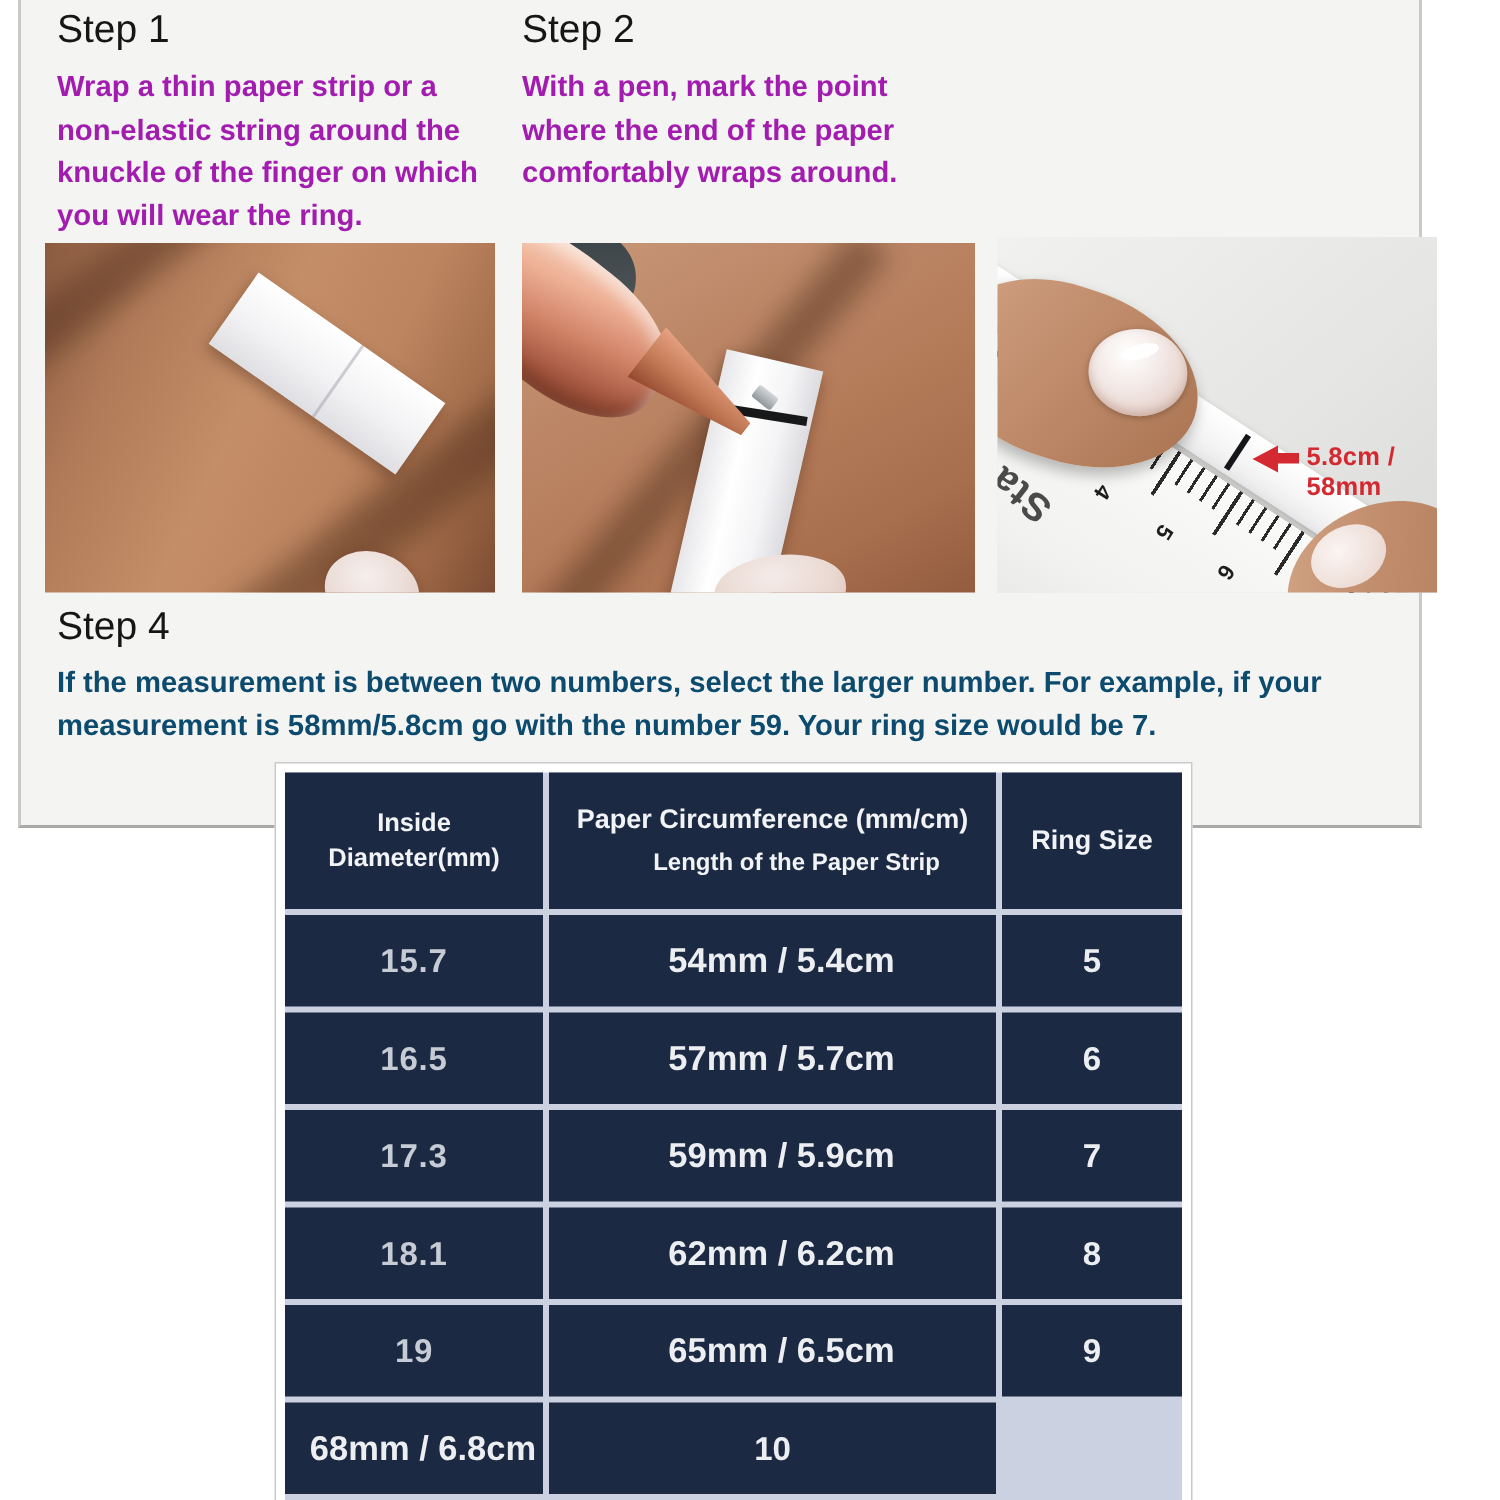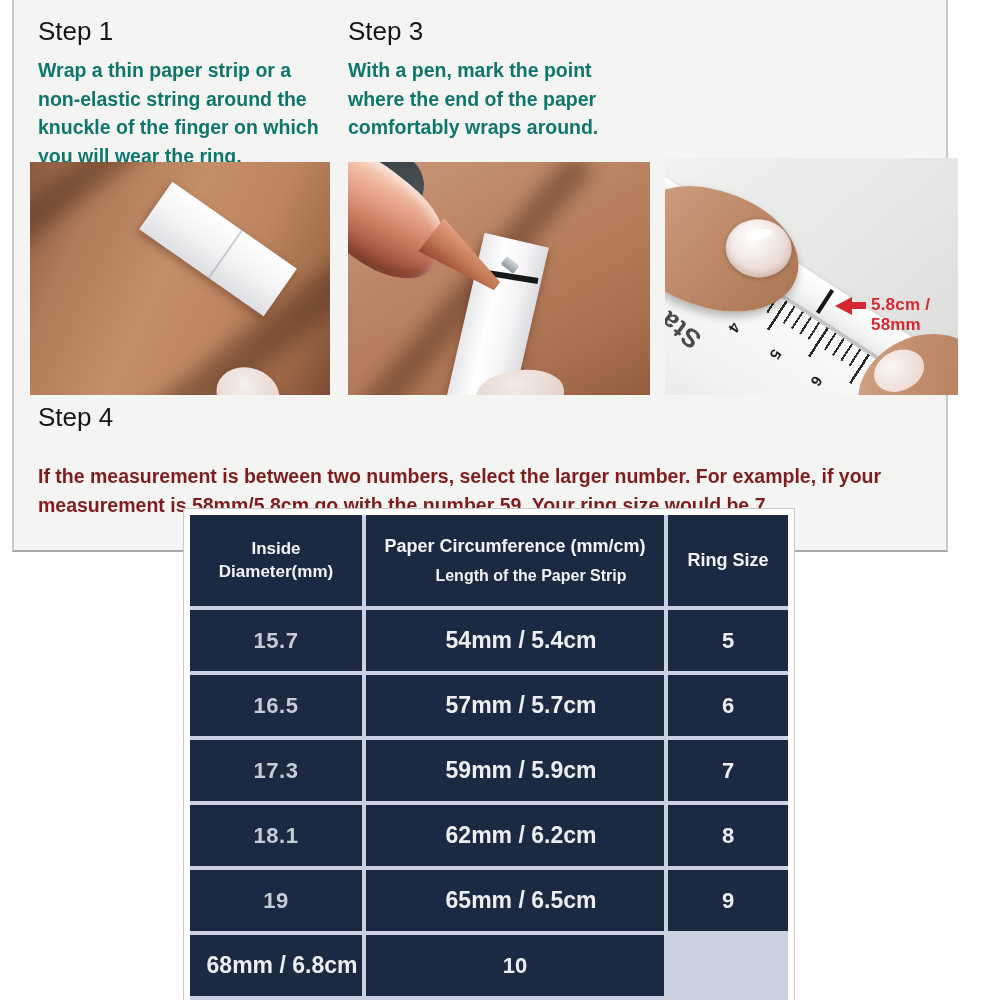--- a/index.html
+++ b/index.html
@@ -7,26 +7,26 @@
     position:relative;width:1000px;height:1000px;overflow:hidden;
     background:#ffffff;font-family:"Liberation Sans",sans-serif;
     -webkit-font-smoothing:antialiased;
   }
   
   .panel{
     position:absolute;left:12px;top:0;width:936px;height:552px;
     background:#f4f4f2;border-left:2px solid #c9c9c8;border-right:2px solid #c9c9c8;
     border-bottom:2px solid #a9a9a7;box-sizing:border-box;
   }
-  .step{position:absolute;top:16px;width:298px;}
+  .step{position:absolute;top:4px;width:298px;}
   .step-title{font-size:26px;font-weight:500;color:#161616;margin:0 0 9px 0;}
-  .step-text{font-size:19.5px;font-weight:700;color:#0f766e;line-height:1.47;margin:0;}
+  .step-text{font-size:19.5px;font-weight:700;color:#a21caf;line-height:1.47;margin:0;}
   .s1{left:38px}.s2{left:348px}.s3{left:668px}
   .step4-title{position:absolute;left:38px;top:402px;font-size:26px;font-weight:500;color:#161616;text-align:right;}
-  .step4-text{position:absolute;left:38px;top:462px;width:905px;font-size:19.5px;font-weight:700;color:#7f1d1d;line-height:1.5;}
+  .step4-text{position:absolute;left:38px;top:441px;width:905px;font-size:19.5px;font-weight:700;color:#0c4a6e;line-height:1.5;}
 
   
   .photo{position:absolute;overflow:hidden;}
   .p1{left:30px;top:162px;width:300px;height:233px;
       background:linear-gradient(115deg,#8a5a40 0%,#b07a58 20%,#c48e68 45%,#bd8560 65%,#a06a48 85%,#7d4c33 100%);}
   .p2{left:348px;top:162px;width:302px;height:233px;
       background:linear-gradient(150deg,#c9997a 0%,#bd8868 30%,#b57c5a 55%,#a86f4e 80%,#925c3e 100%);}
   .p3{left:665px;top:158px;width:293px;height:237px;
       background:linear-gradient(140deg,#f1f1ef 0%,#e6e6e4 55%,#dbdbd9 100%);}
   .gap{position:absolute;background:#4b2b1a;opacity:.45;filter:blur(9px);}
@@ -121,21 +121,21 @@
 <body>
 
 <div class="canvas">
   <div class="panel"></div>
 
   <div class="step s1">
     <div class="step-title">Step 1</div>
     <p class="step-text">Wrap a thin paper strip or a non-elastic string around the knuckle of the finger on which you will wear the ring.</p>
   </div>
   <div class="step s2">
-    <div class="step-title">Step 3</div>
+    <div class="step-title">Step 2</div>
     <p class="step-text">With a pen, mark the point where the end of the paper comfortably wraps around.</p>
   </div>
 
   <div class="photo p1">
     <div class="gap p1-gap1"></div>
     <div class="gap p1-gap2"></div>
     <div class="p1-strip">
         <div class="fold"></div>
       </div>
     <div class="p1-nail"></div>

